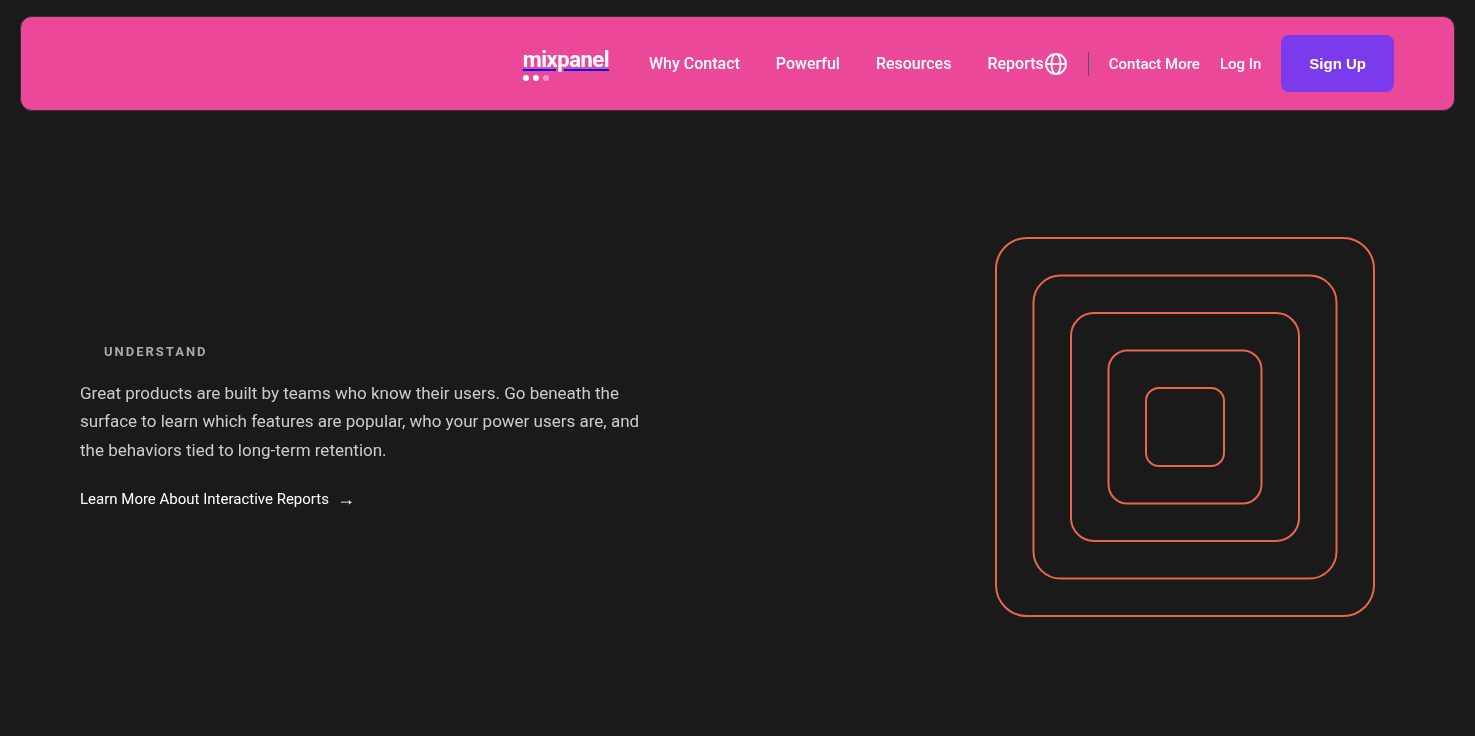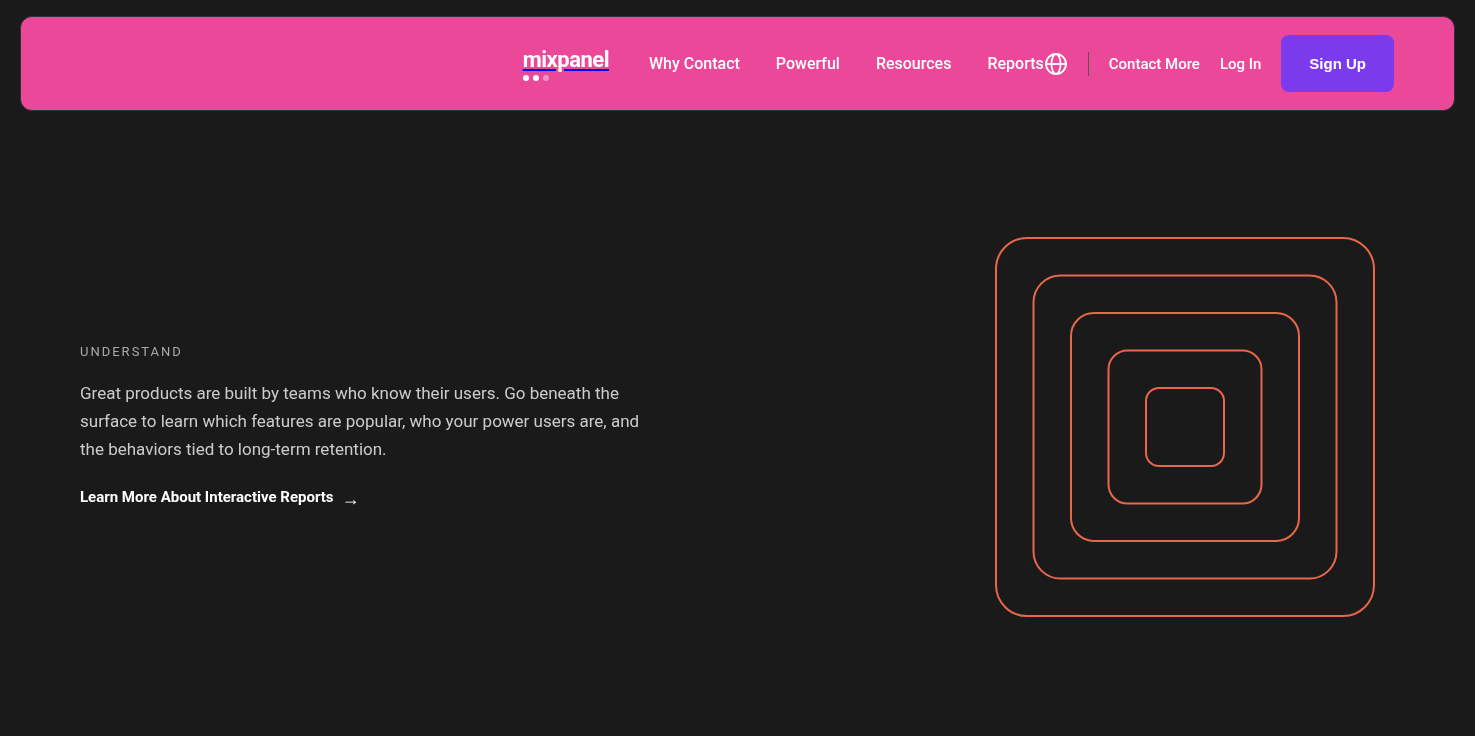--- a/index.html
+++ b/index.html
@@ -123,25 +123,26 @@
       min-height: 580px;
     }
 
     .hero-content {
       max-width: 700px;
       flex-shrink: 0;
     }
 
     .hero-eyebrow {
       font-size: 13px;
-      font-weight: 400;
+      font-weight: 700;
       letter-spacing: 2px;
       color: #aaaaaa;
       text-transform: uppercase;
       margin-bottom: 20px;
+      margin-left: 24px;
     }
 
     .hero-heading {
       font-size: 72px;
       font-weight: 800;
       line-height: 1.05;
       margin-bottom: 32px;
     }
 
     .hero-heading .highlight {
@@ -155,26 +156,26 @@
     .hero-description {
       font-size: 17px;
       line-height: 1.65;
       color: #cccccc;
       max-width: 560px;
       margin-bottom: 24px;
     }
 
     .hero-cta {
       display: inline-flex;
-      align-items: flex-start;
+      align-items: center;
       gap: 8px;
       color: #ffffff;
       text-decoration: none;
       font-size: 15px;
-      font-weight: 700;
+      font-weight: 400;
     }
 
     .hero-cta .arrow {
       font-size: 18px;
     }
 
     
     .hero-graphic {
       flex-shrink: 0;
       width: 420px;

